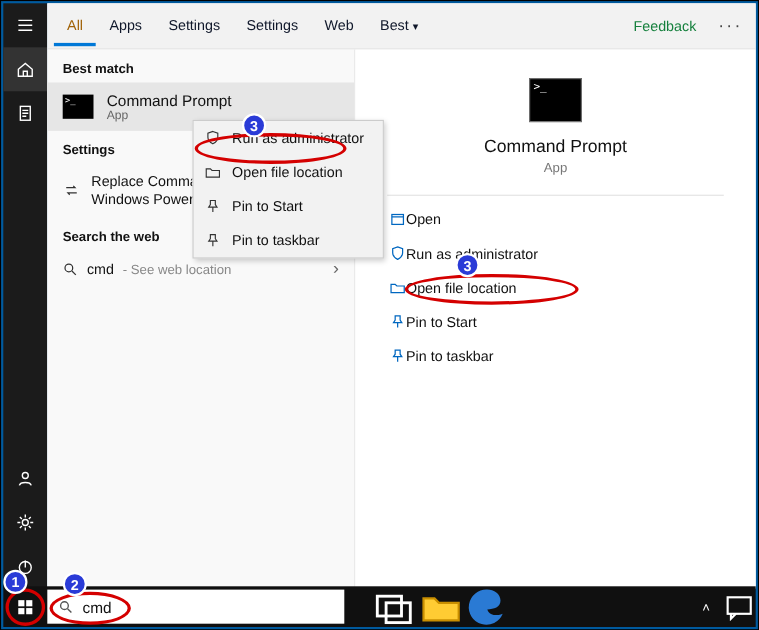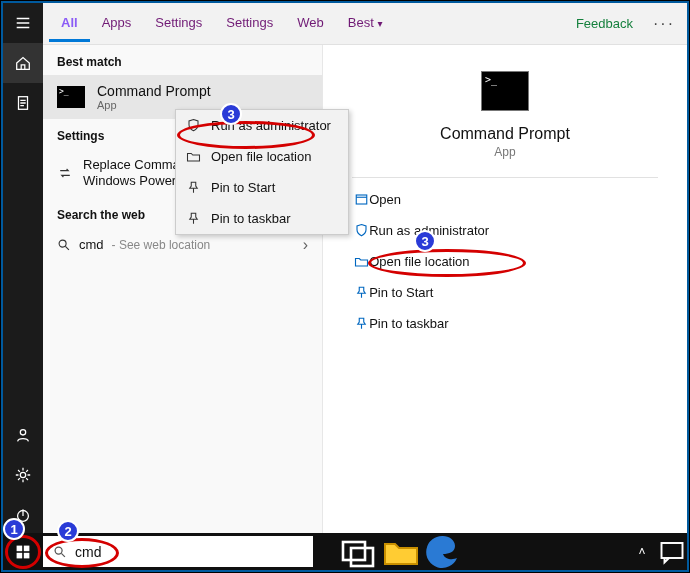--- a/index.html
+++ b/index.html
@@ -9,22 +9,22 @@
   
   .left-rail { position:absolute; left:2px; top:2px; width:40px; height:532px; background:#1b1b1b; display:flex; flex-direction:column; color:#fff; }
   .rail-top { display:flex; flex-direction:column; }
   .rail-bottom { margin-top:auto; display:flex; flex-direction:column; }
   .rail-icon { width:40px; height:40px; display:flex; align-items:center; justify-content:center; cursor:pointer; }
   .rail-icon svg { width:18px; height:18px; stroke:#fff; fill:none; stroke-width:1.4; }
 
   
   .search-panel { position:absolute; left:42px; top:2px; width:644px; height:532px; background:#f2f2f2; display:flex; flex-direction:column; }
   .tabs { display:flex; align-items:center; height:42px; padding:0 6px; background:#f2f2f2; border-bottom:1px solid #e1e1e1; }
-  .tab { padding:10px 12px 9px; font-size:13px; color:#701a75; cursor:pointer; border-bottom:3px solid transparent; }
-  .tab.active { color:#8b5cf6; border-bottom-color:#0078d7; font-weight:700; }
+  .tab { padding:10px 12px 9px; font-size:13px; color:#0f172a; cursor:pointer; border-bottom:3px solid transparent; }
+  .tab.active { color:#a16207; border-bottom-color:#0078d7; font-weight:400; }
   .tabs-spacer { flex:1; }
   .tabs-right { display:flex; align-items:center; gap:4px; }
   .feedback { font-size:13px; color:#15803d; padding:6px 10px; cursor:pointer; }
   .ellipsis-btn { width:34px; height:34px; display:flex; align-items:center; justify-content:center; cursor:pointer; color:#444; font-size:16px; letter-spacing:2px; }
 
   .panel-body { display:flex; flex:1; min-height:0; }
   .left-col { width:280px; background:#f9f9f9; border-right:1px solid #e7e7e7; position:relative; }
   .right-col { flex:1; background:#fff; position:relative; }
 
   .section-label { font-size:12px; font-weight:600; padding:10px 14px 6px; color:#111; }

